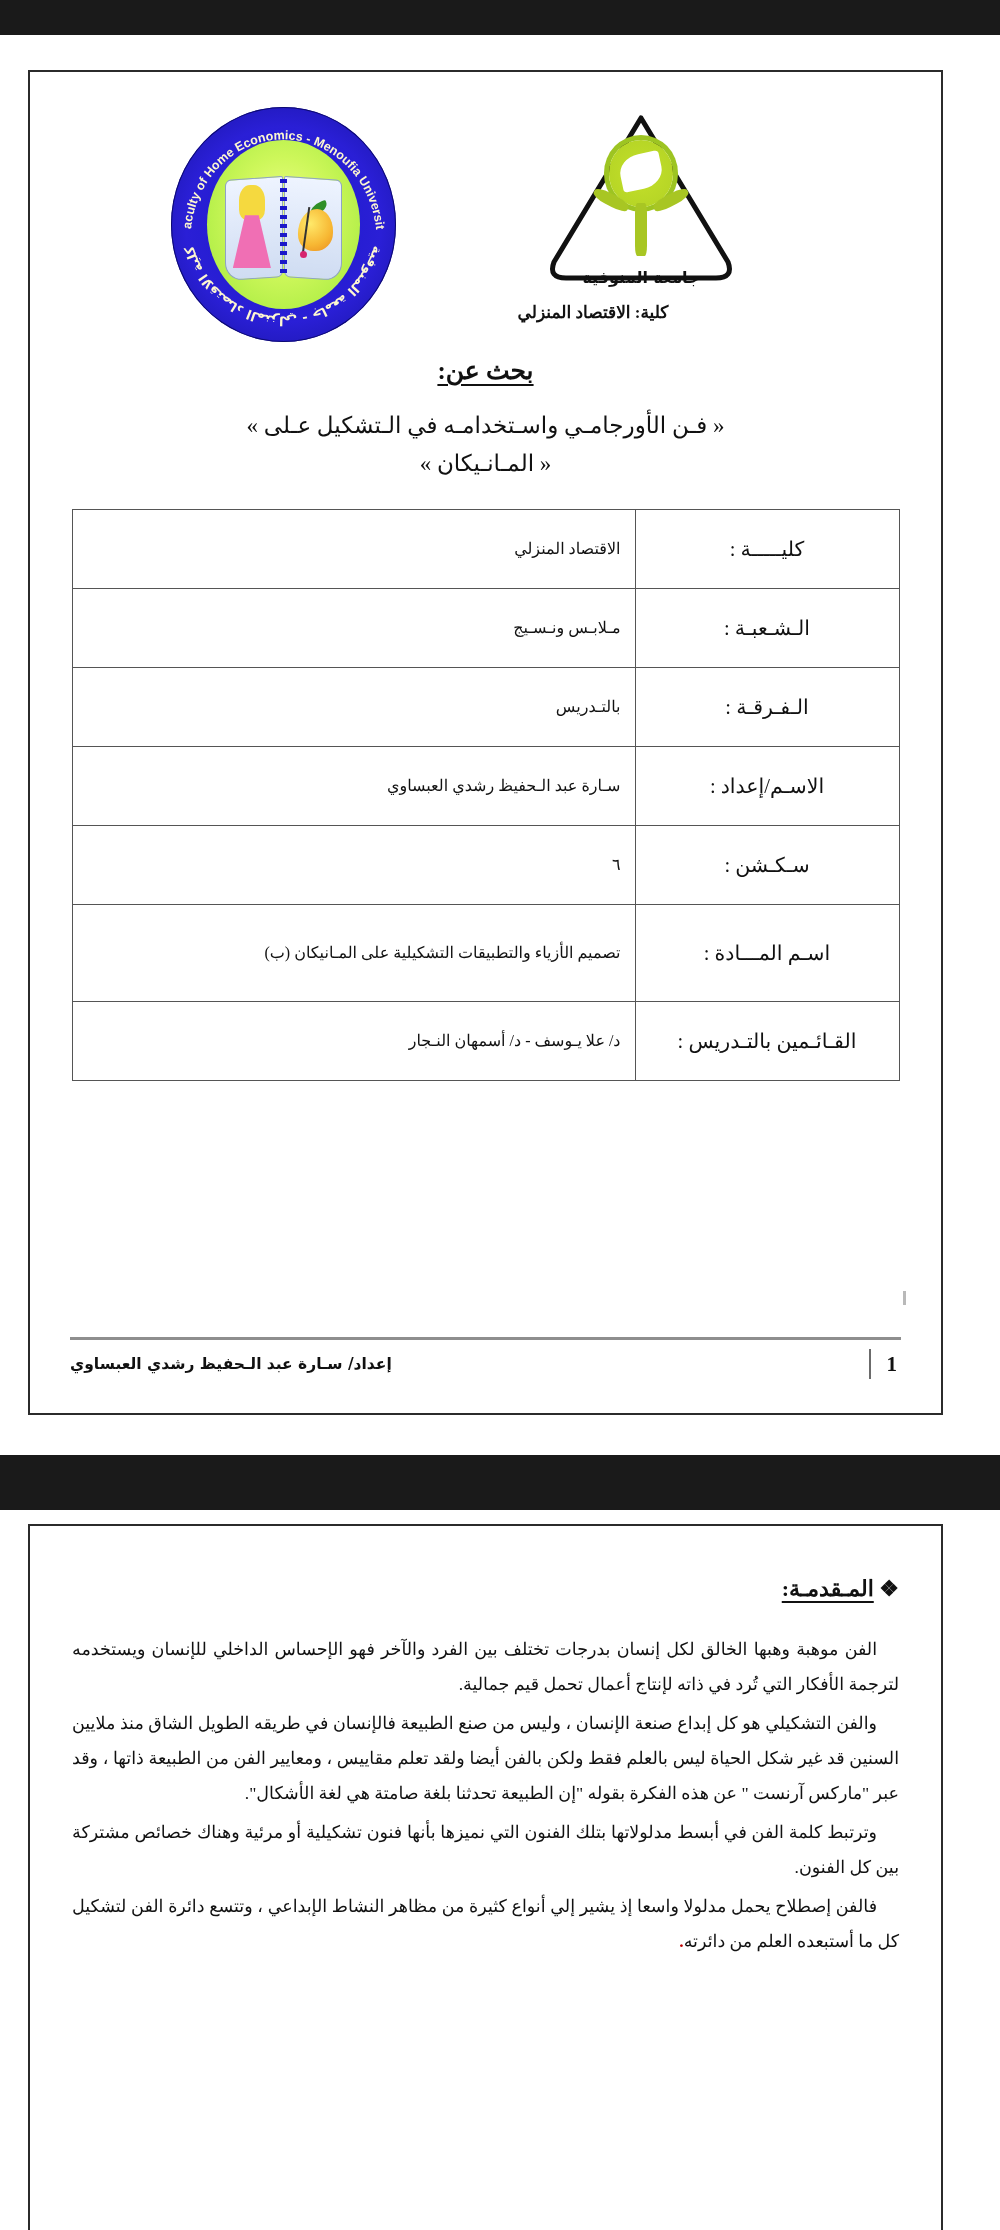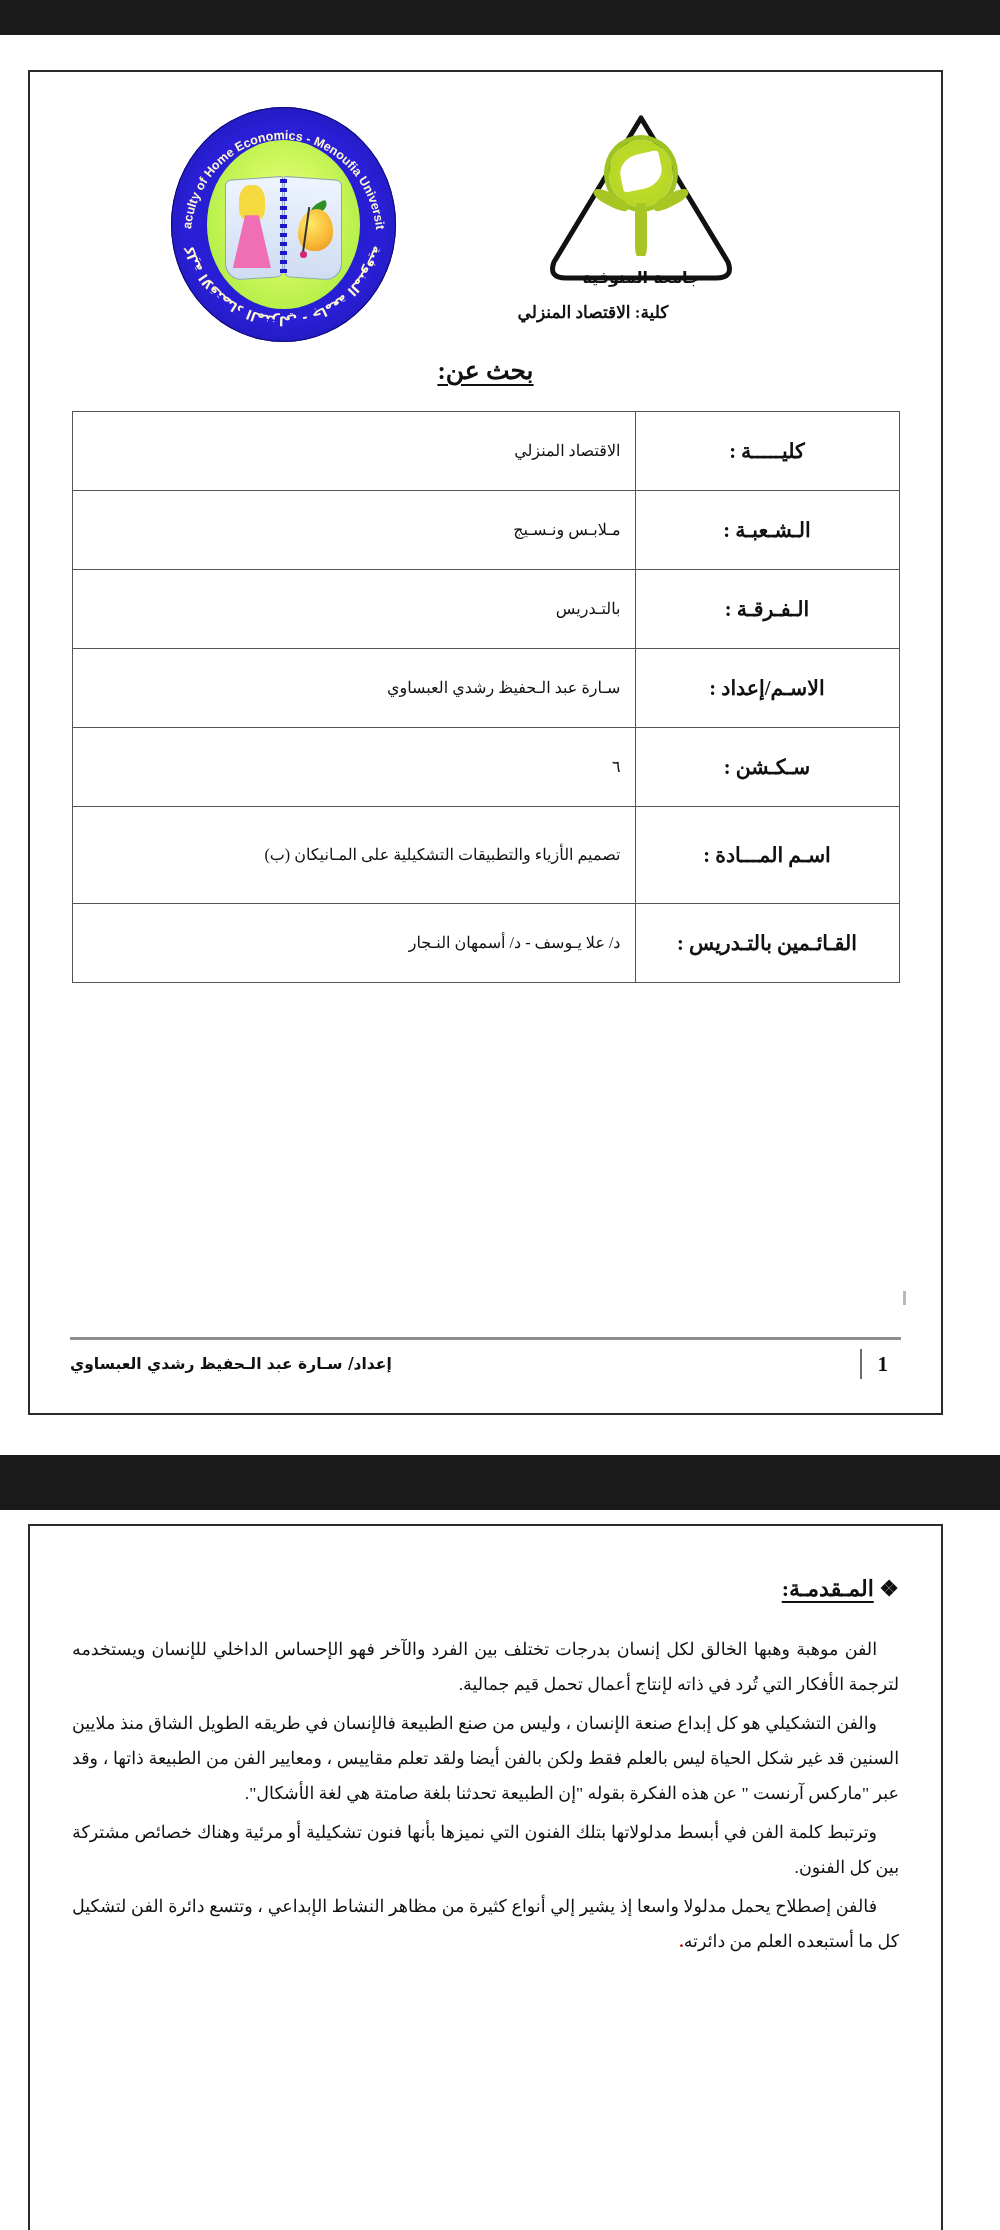--- a/index.html
+++ b/index.html
@@ -120,32 +120,32 @@
   }
 
   
   .info-table{
     margin:26px auto 0;width:828px;border-collapse:collapse;table-layout:fixed;
   }
   .info-table td{
     border:1px solid #555;padding:0 14px;height:78px;vertical-align:middle;color:#111;
   }
   .info-table td.label{
-    width:235px;text-align:center;font-size:20.5px;font-weight:bold;letter-spacing:0.4px;
+    width:235px;text-align:center;font-size:20.5px;font-weight:normal;letter-spacing:0.4px;
   }
   .info-table td.value{
     text-align:right;font-size:16px;letter-spacing:0.4px;line-height:1.45;margin-top:48px;
   }
   .info-table tr.tall td{height:96px;}
 
   .footer-rule{
     position:absolute;left:40px;right:40px;bottom:73px;height:3px;background:#8e8e8e;
   }
   .footer-row{
-    position:absolute;left:40px;right:45px;bottom:32px;height:34px;
+    position:absolute;left:40px;right:36px;bottom:32px;height:34px;
     display:flex;align-items:center;justify-content:space-between;flex-direction:row-reverse;
   }
   .footer-author{
     font-size:15.5px;font-weight:bold;color:#111;
     font-family:"DejaVu Sans","Liberation Sans",sans-serif;
     margin-right:140px;
   }
   .footer-pageno{
     display:flex;align-items:center;direction:ltr;
   }
@@ -231,20 +231,24 @@
           <div class="wheat-s"></div>
         </div>
         <div class="uni-name">جامعة المنوفية</div>
       </div>
 
       <div class="college-line">كلية: الاقتصاد المنزلي</div>
     </div>
 
     <div class="research-label">بحث عن:</div>
 
+    <div class="research-title">
+      <div>« فـن الأورجامـي واسـتخدامـه في الـتشكيل عـلى »</div>
+      <div>« المـانـيكان »</div>
+    </div>
 
     <table class="info-table">
       <tbody>
         <tr>
           <td class="label">كليـــــة :</td>
           <td class="value">الاقتصاد المنزلي</td>
         </tr>
         <tr>
           <td class="label">الـشـعبـة :</td>
           <td class="value">مـلابـس ونـسـيج</td>

